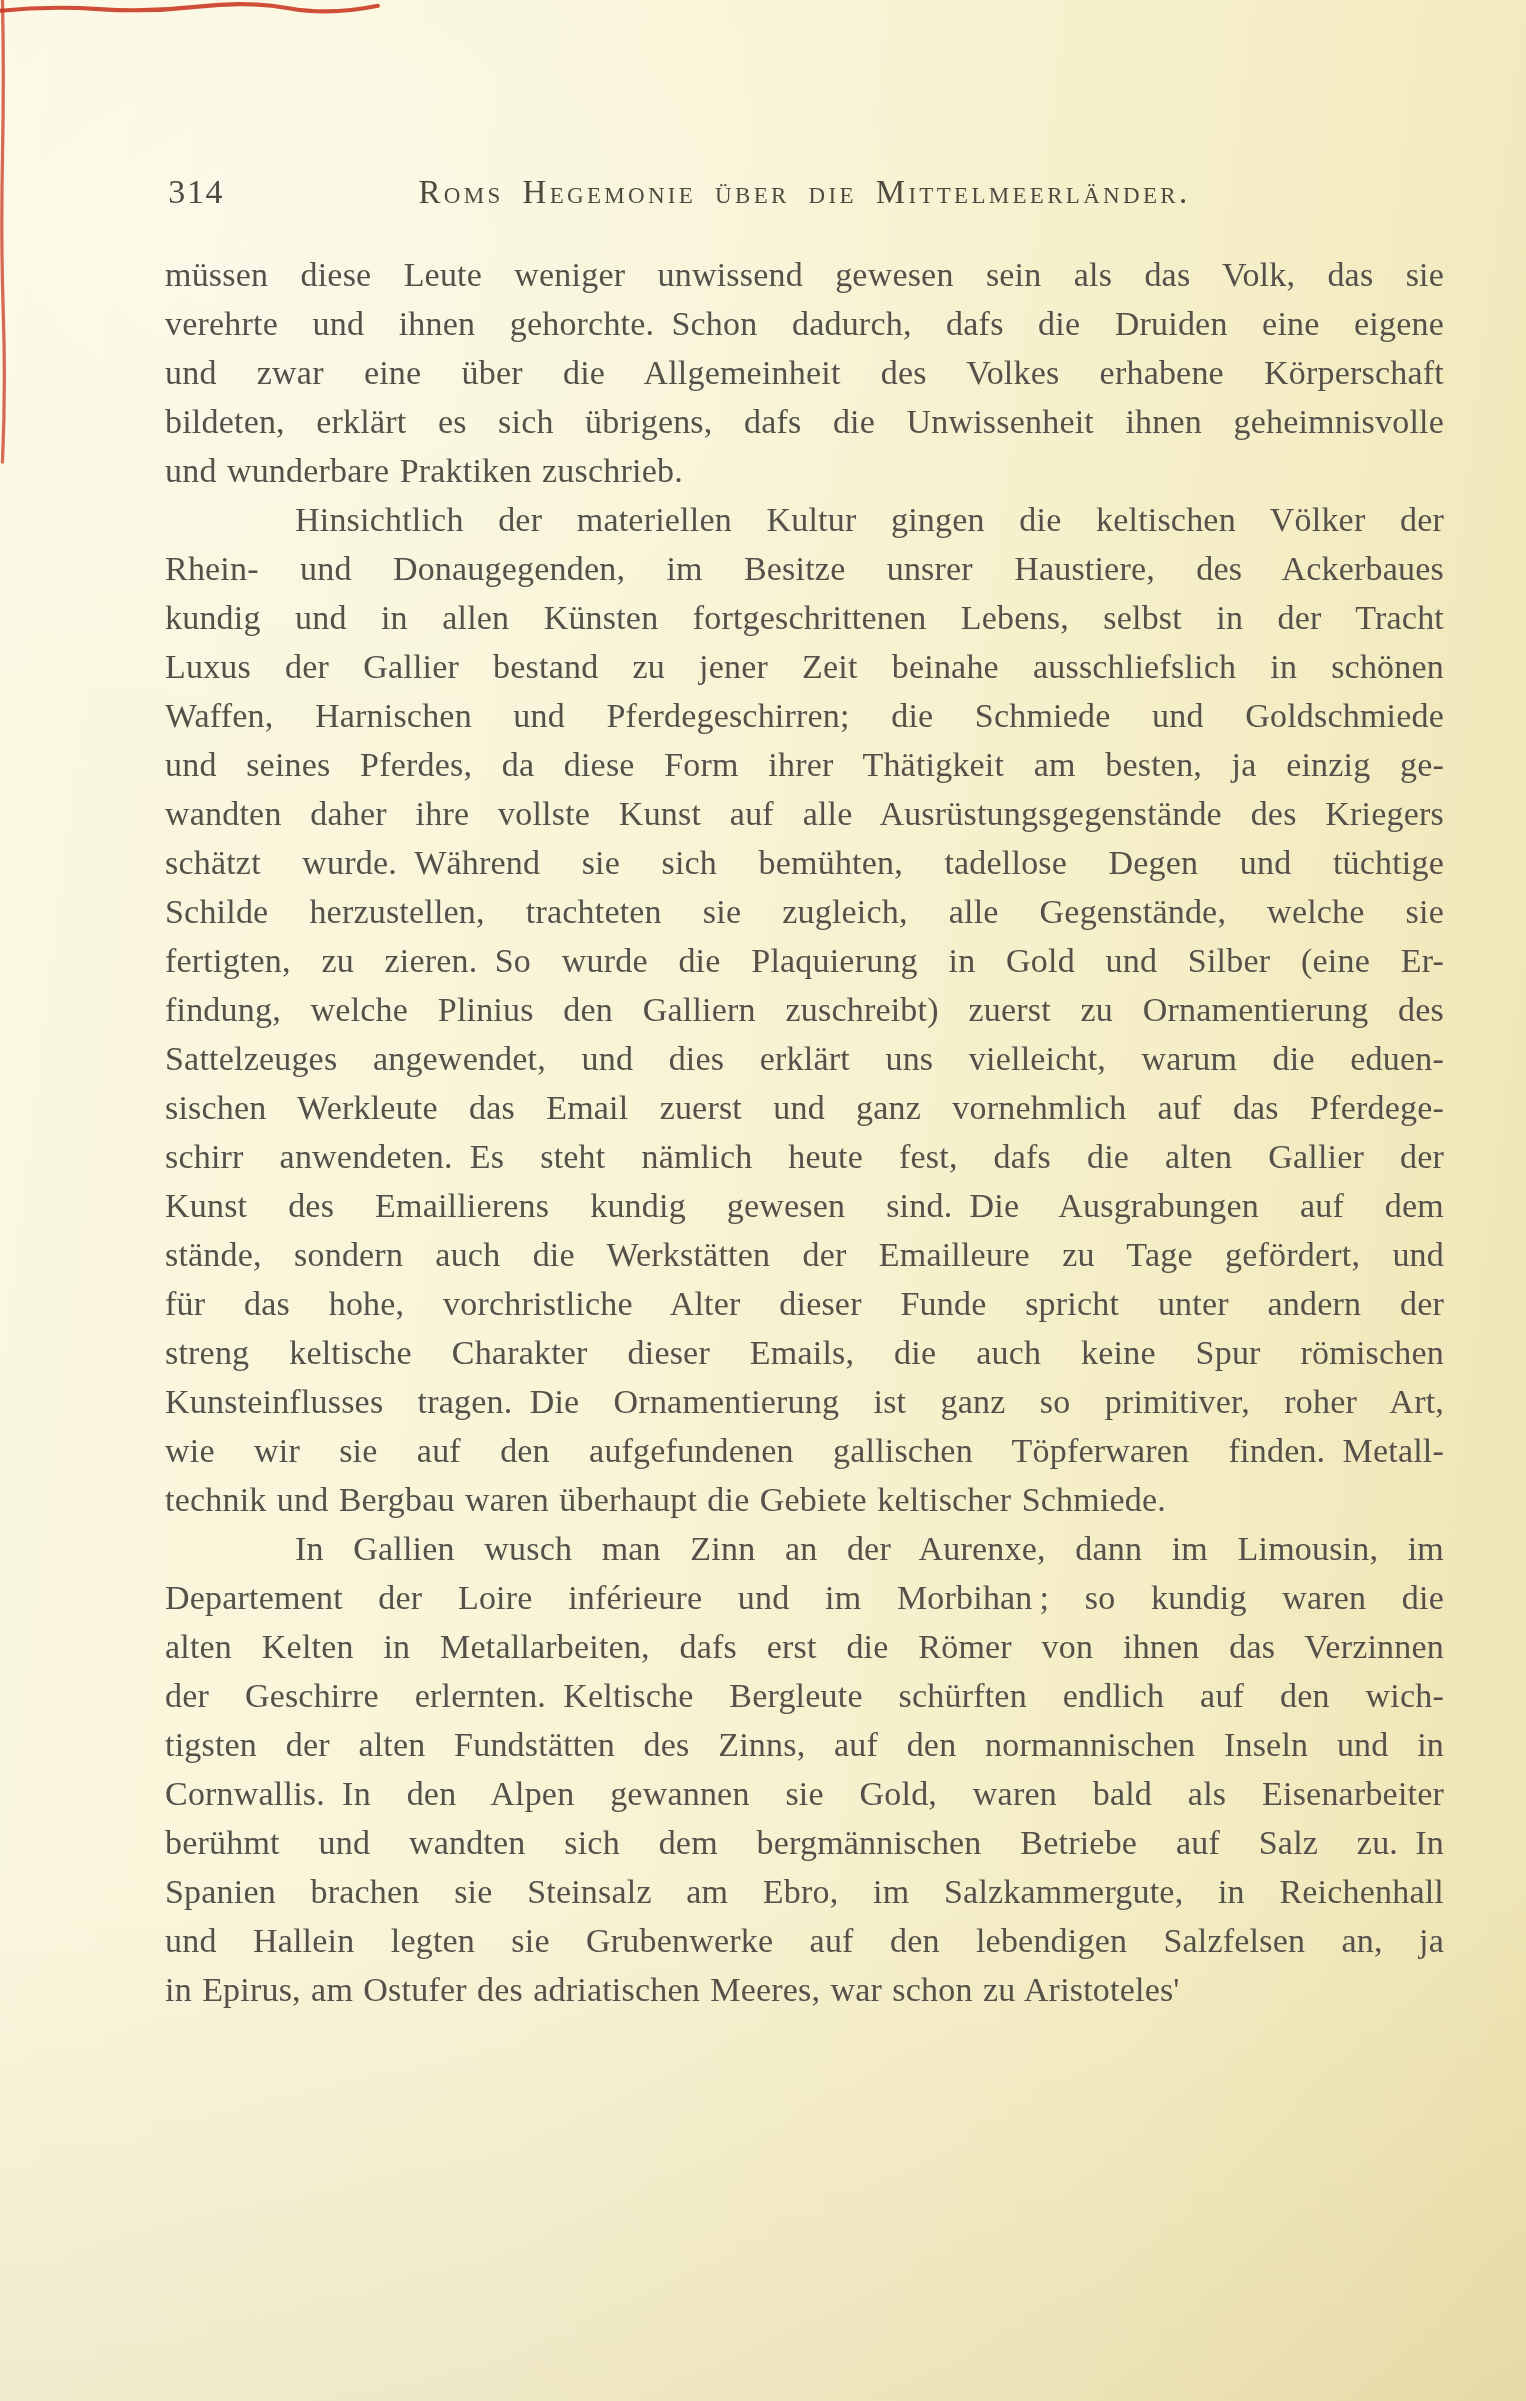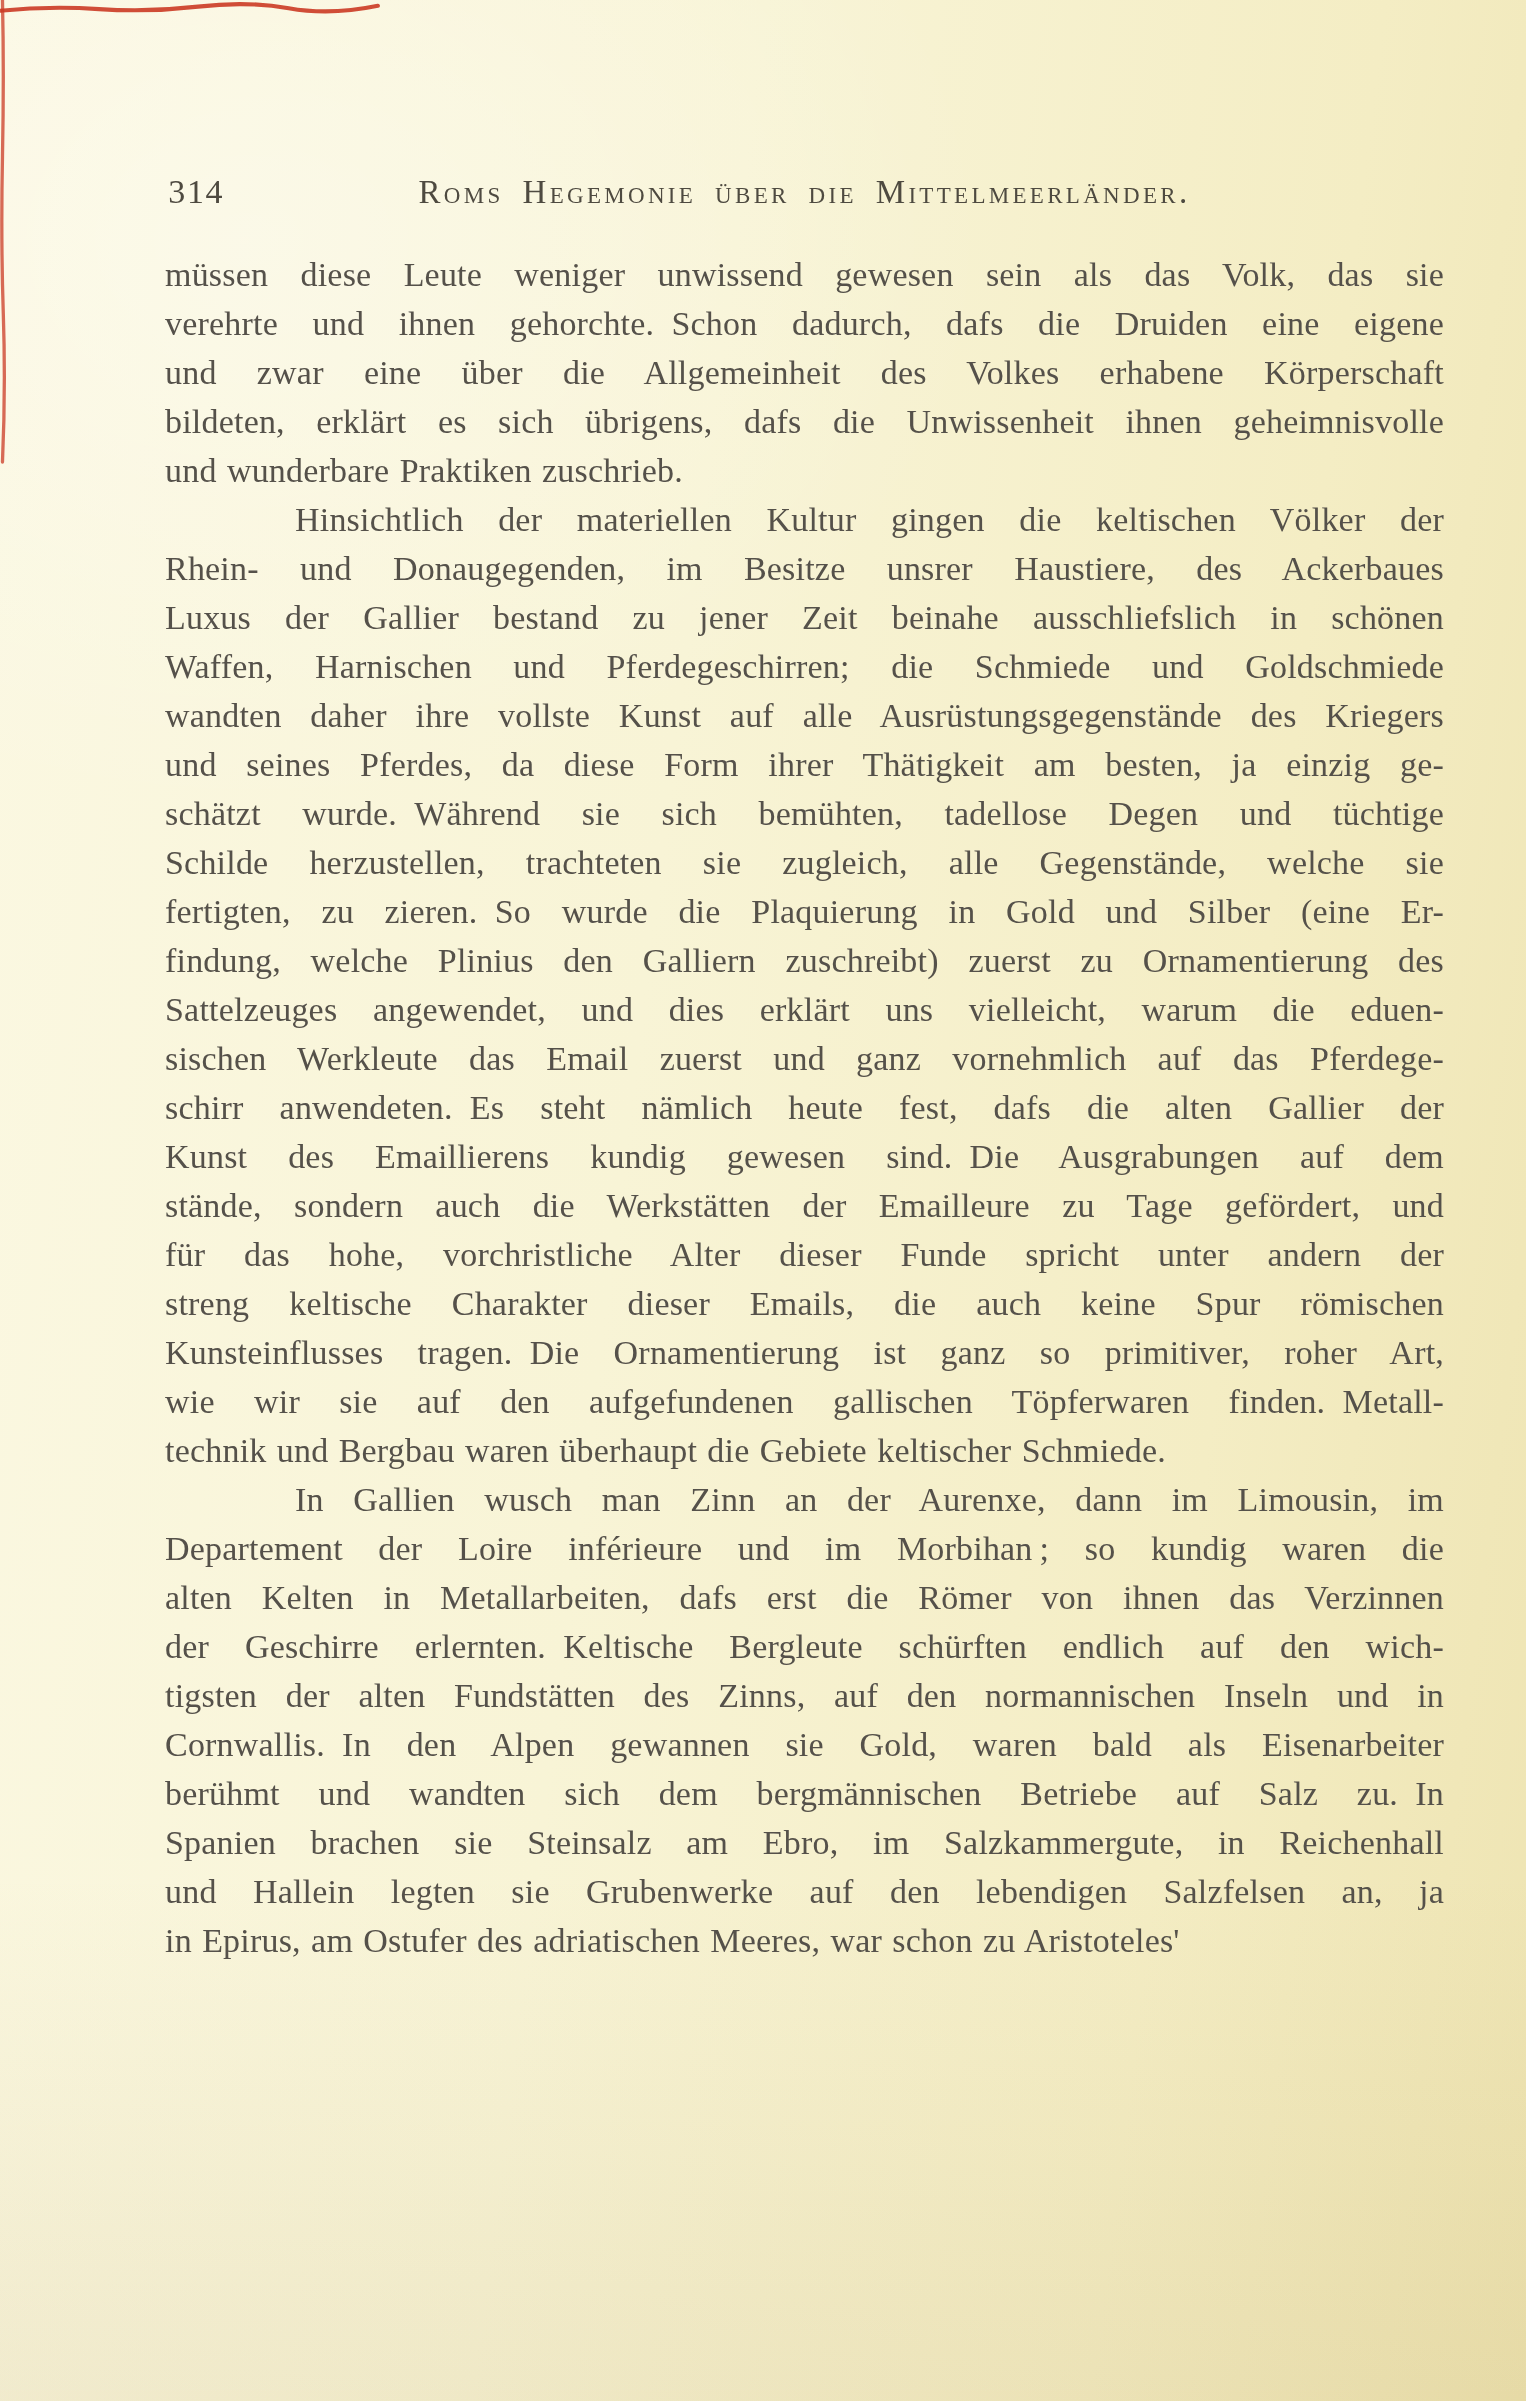--- a/index.html
+++ b/index.html
@@ -83,24 +83,25 @@
   </div>
 
   <div class="page-text">
       <div class="line">müssen diese Leute weniger unwissend gewesen sein als das Volk, das sie</div>
       <div class="line">verehrte und ihnen gehorchte. Schon dadurch, dafs die Druiden eine eigene</div>
       <div class="line">und zwar eine über die Allgemeinheit des Volkes erhabene Körperschaft</div>
       <div class="line">bildeten, erklärt es sich übrigens, dafs die Unwissenheit ihnen geheimnisvolle</div>
       <div class="line pend">und wunderbare Praktiken zuschrieb.</div>
       <div class="line indent">Hinsichtlich der materiellen Kultur gingen die keltischen Völker der</div>
       <div class="line">Rhein- und Donaugegenden, im Besitze unsrer Haustiere, des Ackerbaues</div>
+      <div class="line">kundig und in allen Künsten fortgeschrittenen Lebens, selbst in der Tracht</div>
       <div class="line">Luxus der Gallier bestand zu jener Zeit beinahe ausschliefslich in schönen</div>
       <div class="line">Waffen, Harnischen und Pferdegeschirren; die Schmiede und Goldschmiede</div>
+      <div class="line">und seines Pferdes, da diese Form ihrer Thätigkeit am besten, ja einzig ge-</div>
       <div class="line">wandten daher ihre vollste Kunst auf alle Ausrüstungsgegenstände des Kriegers</div>
-      <div class="line">und seines Pferdes, da diese Form ihrer Thätigkeit am besten, ja einzig ge-</div>
       <div class="line">schätzt wurde. Während sie sich bemühten, tadellose Degen und tüchtige</div>
       <div class="line">Schilde herzustellen, trachteten sie zugleich, alle Gegenstände, welche sie</div>
       <div class="line">fertigten, zu zieren. So wurde die Plaquierung in Gold und Silber (eine Er-</div>
       <div class="line">findung, welche Plinius den Galliern zuschreibt) zuerst zu Ornamentierung des</div>
       <div class="line">Sattelzeuges angewendet, und dies erklärt uns vielleicht, warum die eduen-</div>
       <div class="line">sischen Werkleute das Email zuerst und ganz vornehmlich auf das Pferdege-</div>
       <div class="line">schirr anwendeten. Es steht nämlich heute fest, dafs die alten Gallier der</div>
       <div class="line">Kunst des Emaillierens kundig gewesen sind. Die Ausgrabungen auf dem</div>
       <div class="line">stände, sondern auch die Werkstätten der Emailleure zu Tage gefördert, und</div>
       <div class="line">für das hohe, vorchristliche Alter dieser Funde spricht unter andern der</div>

